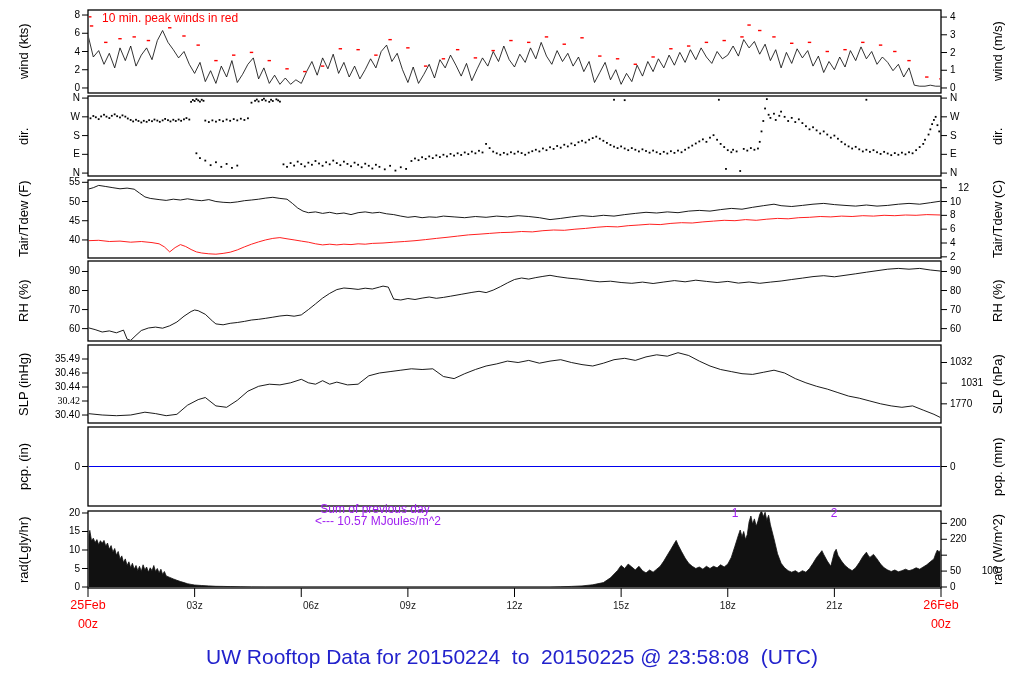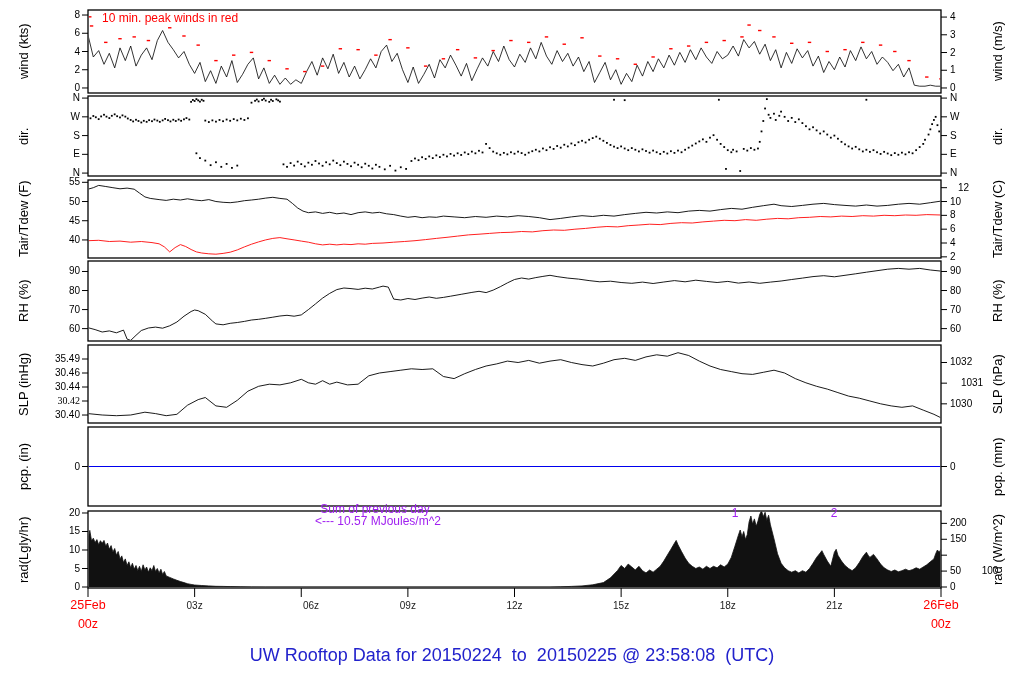--- a/index.html
+++ b/index.html
@@ -13,21 +13,21 @@
   .vlab.left{left:14px;}
   .tick{position:absolute;font-size:10px;color:#000;line-height:1;white-space:nowrap;}
   .annot{position:absolute;font-size:12px;line-height:1;white-space:nowrap;}
   #wind-note{left:102px;top:12px;color:#ff0000;}
   #rad-sum-1{left:305px;top:503px;width:140px;text-align:center;color:#a020f0;}
   #rad-sum-2{left:303px;top:515px;width:150px;text-align:center;color:#a020f0;}
   #rad-mark-1{left:729px;top:507px;width:12px;text-align:center;color:#a020f0;}
   #rad-mark-2{left:828px;top:507px;width:12px;text-align:center;color:#a020f0;}
   .xdate{position:absolute;font-size:12.5px;color:#ff0000;width:64px;text-align:center;line-height:1;}
   #title{position:absolute;left:0;top:646px;width:1024px;text-align:center;
-         font-size:18px;color:#2222cc;white-space:pre;line-height:1;}
+         font-size:21px;color:#2222cc;white-space:pre;line-height:1;}
 </style>
 </head>
 <body>
 
 <div id="figure">
   <svg id="plot" width="1024" height="700" viewBox="0 0 1024 700" xmlns="http://www.w3.org/2000/svg">
       <clipPath id="c0">
         <rect x="88.8" y="10.8" width="851.4" height="81.4"></rect>
       </clipPath>
       <g clip-path="url(#c0)">
@@ -536,34 +536,34 @@
       <div class="tick" style="left: 32px; top: 266.476px; width: 48px; text-align: right;">90</div>
       <div class="tick" style="left: 950px; top: 323.619px; width: 44px; text-align: left;">60</div>
       <div class="tick" style="left: 950px; top: 304.571px; width: 44px; text-align: left;">70</div>
       <div class="tick" style="left: 950px; top: 285.524px; width: 44px; text-align: left;">80</div>
       <div class="tick" style="left: 950px; top: 266.476px; width: 44px; text-align: left;">90</div>
       <div class="tick" style="left: 32px; top: 410.018px; width: 48px; text-align: right;">30.40</div>
       <div class="tick" style="left: 32px; top: 396.014px; width: 48px; text-align: right; font-family: Liberation Serif, serif;">30.42</div>
       <div class="tick" style="left: 32px; top: 382.011px; width: 48px; text-align: right;">30.44</div>
       <div class="tick" style="left: 32px; top: 368.007px; width: 48px; text-align: right;">30.46</div>
       <div class="tick" style="left: 32px; top: 354.004px; width: 48px; text-align: right;">35.49</div>
-      <div class="tick" style="left: 950px; top: 398.842px; width: 44px; text-align: left;">1030</div>
+      <div class="tick" style="left: 950px; top: 398.842px; width: 44px; text-align: left;">1770</div>
       <div class="tick" style="left: 950px; top: 378.165px; width: 44px; text-align: center;">1031</div>
       <div class="tick" style="left: 950px; top: 357.489px; width: 44px; text-align: left;">1032</div>
       <div class="tick" style="left: 32px; top: 461.5px; width: 48px; text-align: right;">0</div>
       <div class="tick" style="left: 950px; top: 461.5px; width: 44px; text-align: left;">0</div>
       <div class="tick" style="left: 32px; top: 582.001px; width: 48px; text-align: right;">0</div>
       <div class="tick" style="left: 32px; top: 563.5px; width: 48px; text-align: right;">5</div>
       <div class="tick" style="left: 32px; top: 545px; width: 48px; text-align: right;">10</div>
       <div class="tick" style="left: 32px; top: 526.499px; width: 48px; text-align: right;">15</div>
       <div class="tick" style="left: 32px; top: 507.998px; width: 48px; text-align: right;">20</div>
       <div class="tick" style="left: 950px; top: 582.001px; width: 44px; text-align: left;">0</div>
       <div class="tick" style="left: 950px; top: 566.093px; width: 44px; text-align: left;">50</div>
       <div class="tick" style="left: 968px; top: 550.185px; width: 44px; text-align: center; margin-top: 16px;">100</div>
-      <div class="tick" style="left: 950px; top: 534.278px; width: 44px; text-align: left;">150</div>
+      <div class="tick" style="left: 950px; top: 534.278px; width: 44px; text-align: left;">220</div>
       <div class="tick" style="left: 950px; top: 518.37px; width: 44px; text-align: left;">200</div>
       <div class="tick" style="left: 178.625px; top: 601px; width: 32px; text-align: center; color: rgb(34, 34, 34);">03z</div>
       <div class="tick" style="left: 295px; top: 601px; width: 32px; text-align: center; color: rgb(34, 34, 34);">06z</div>
       <div class="tick" style="left: 391.875px; top: 601px; width: 32px; text-align: center; color: rgb(34, 34, 34);">09z</div>
       <div class="tick" style="left: 498.5px; top: 601px; width: 32px; text-align: center; color: rgb(34, 34, 34);">12z</div>
       <div class="tick" style="left: 605.125px; top: 601px; width: 32px; text-align: center; color: rgb(34, 34, 34);">15z</div>
       <div class="tick" style="left: 711.75px; top: 601px; width: 32px; text-align: center; color: rgb(34, 34, 34);">18z</div>
       <div class="tick" style="left: 818.375px; top: 601px; width: 32px; text-align: center; color: rgb(34, 34, 34);">21z</div>
     </div>
 

